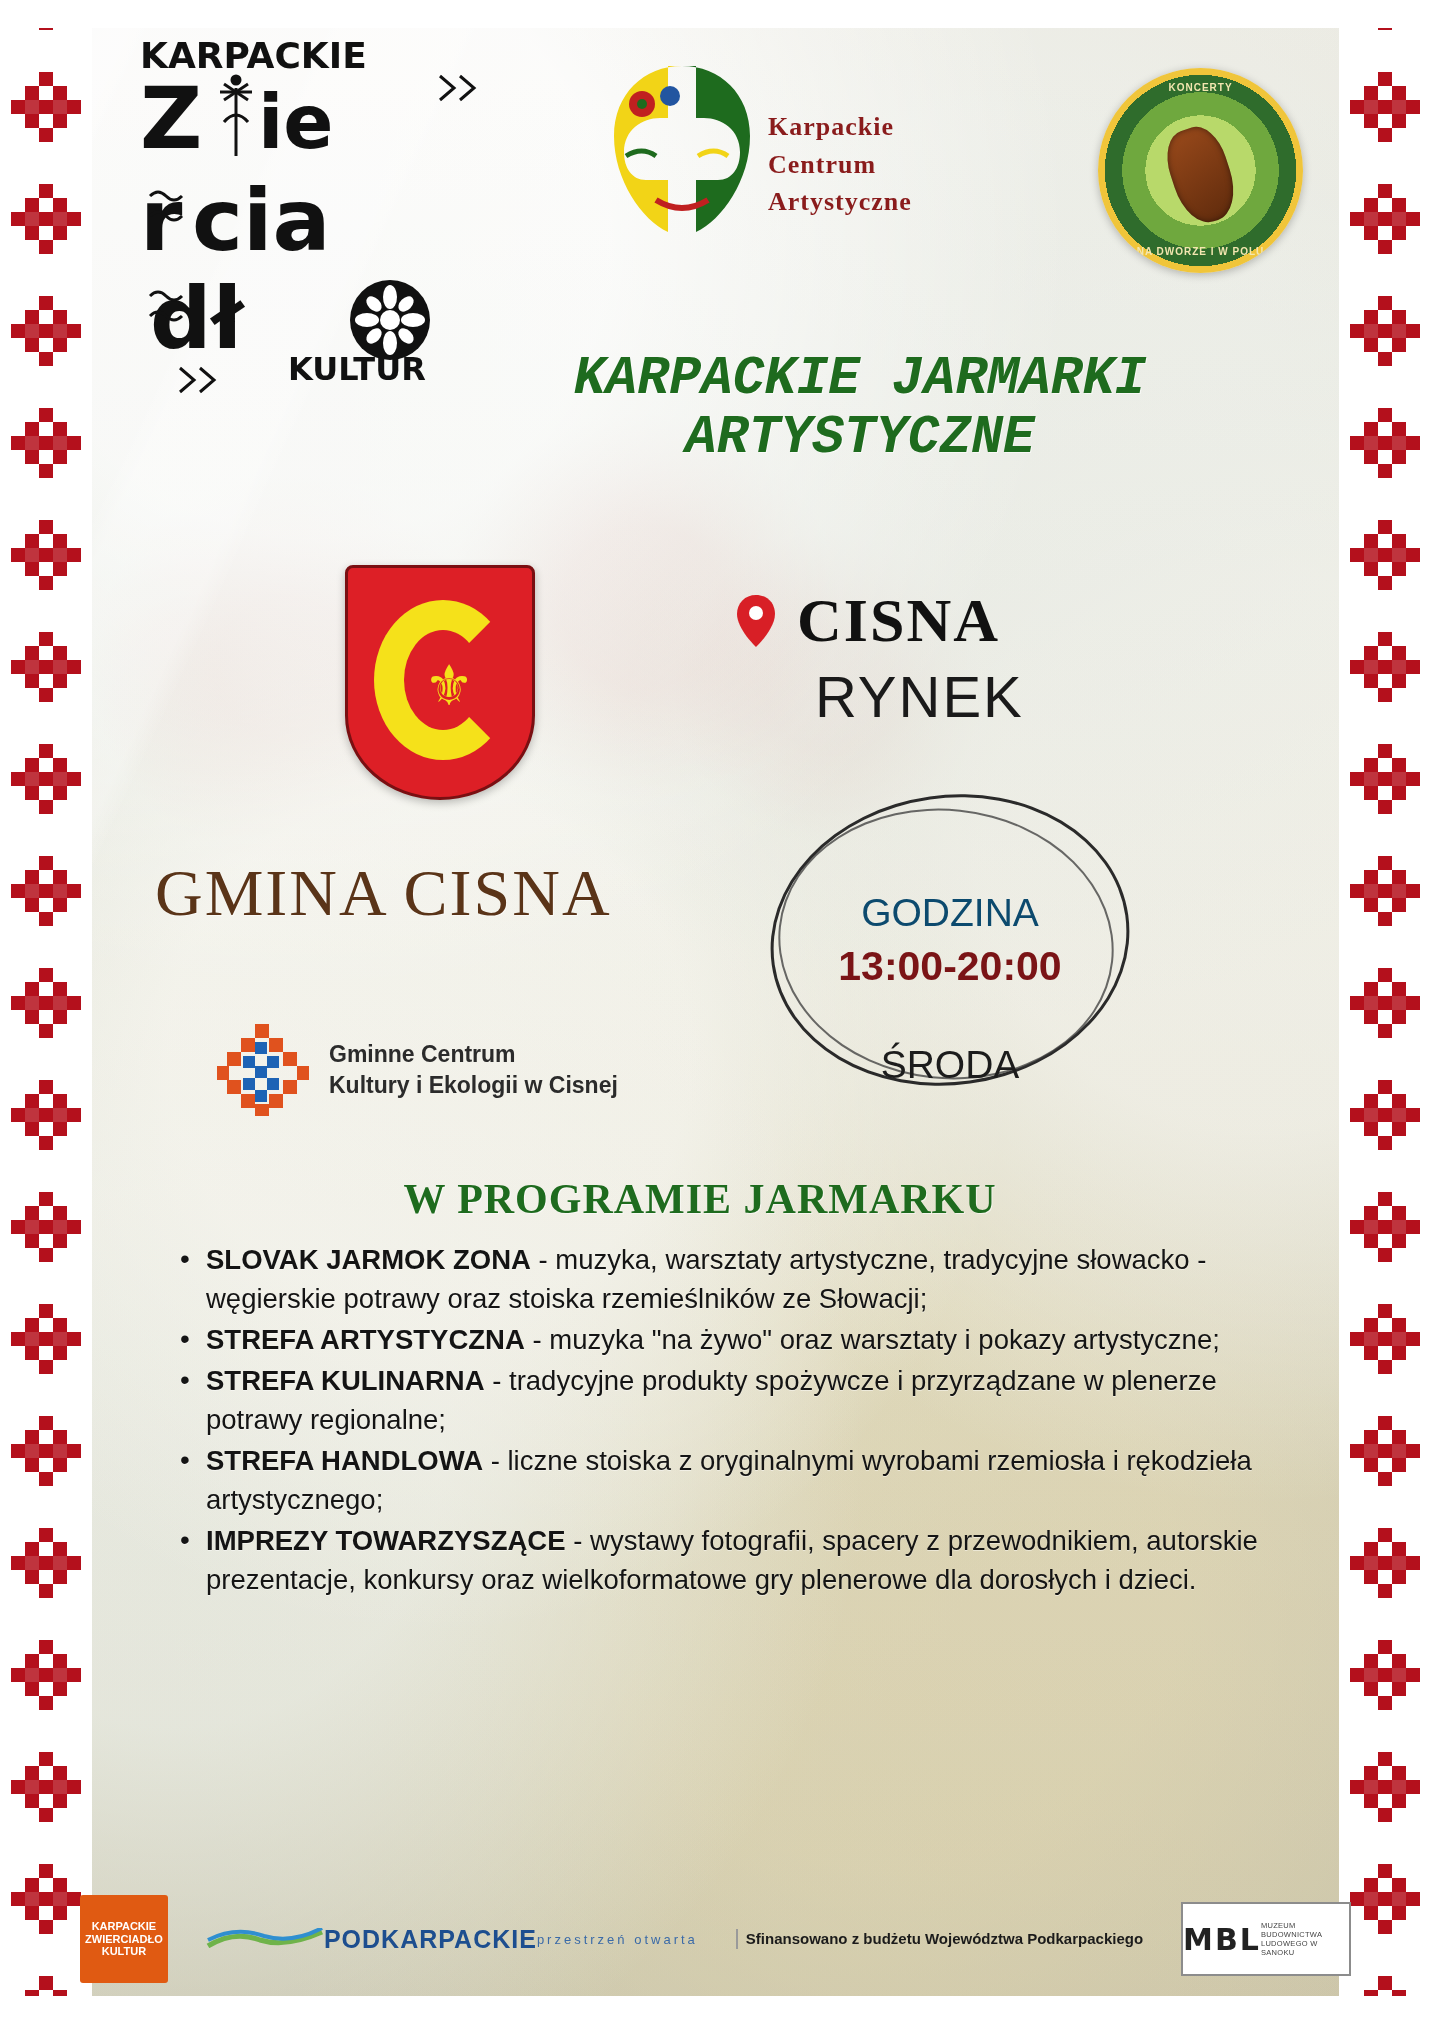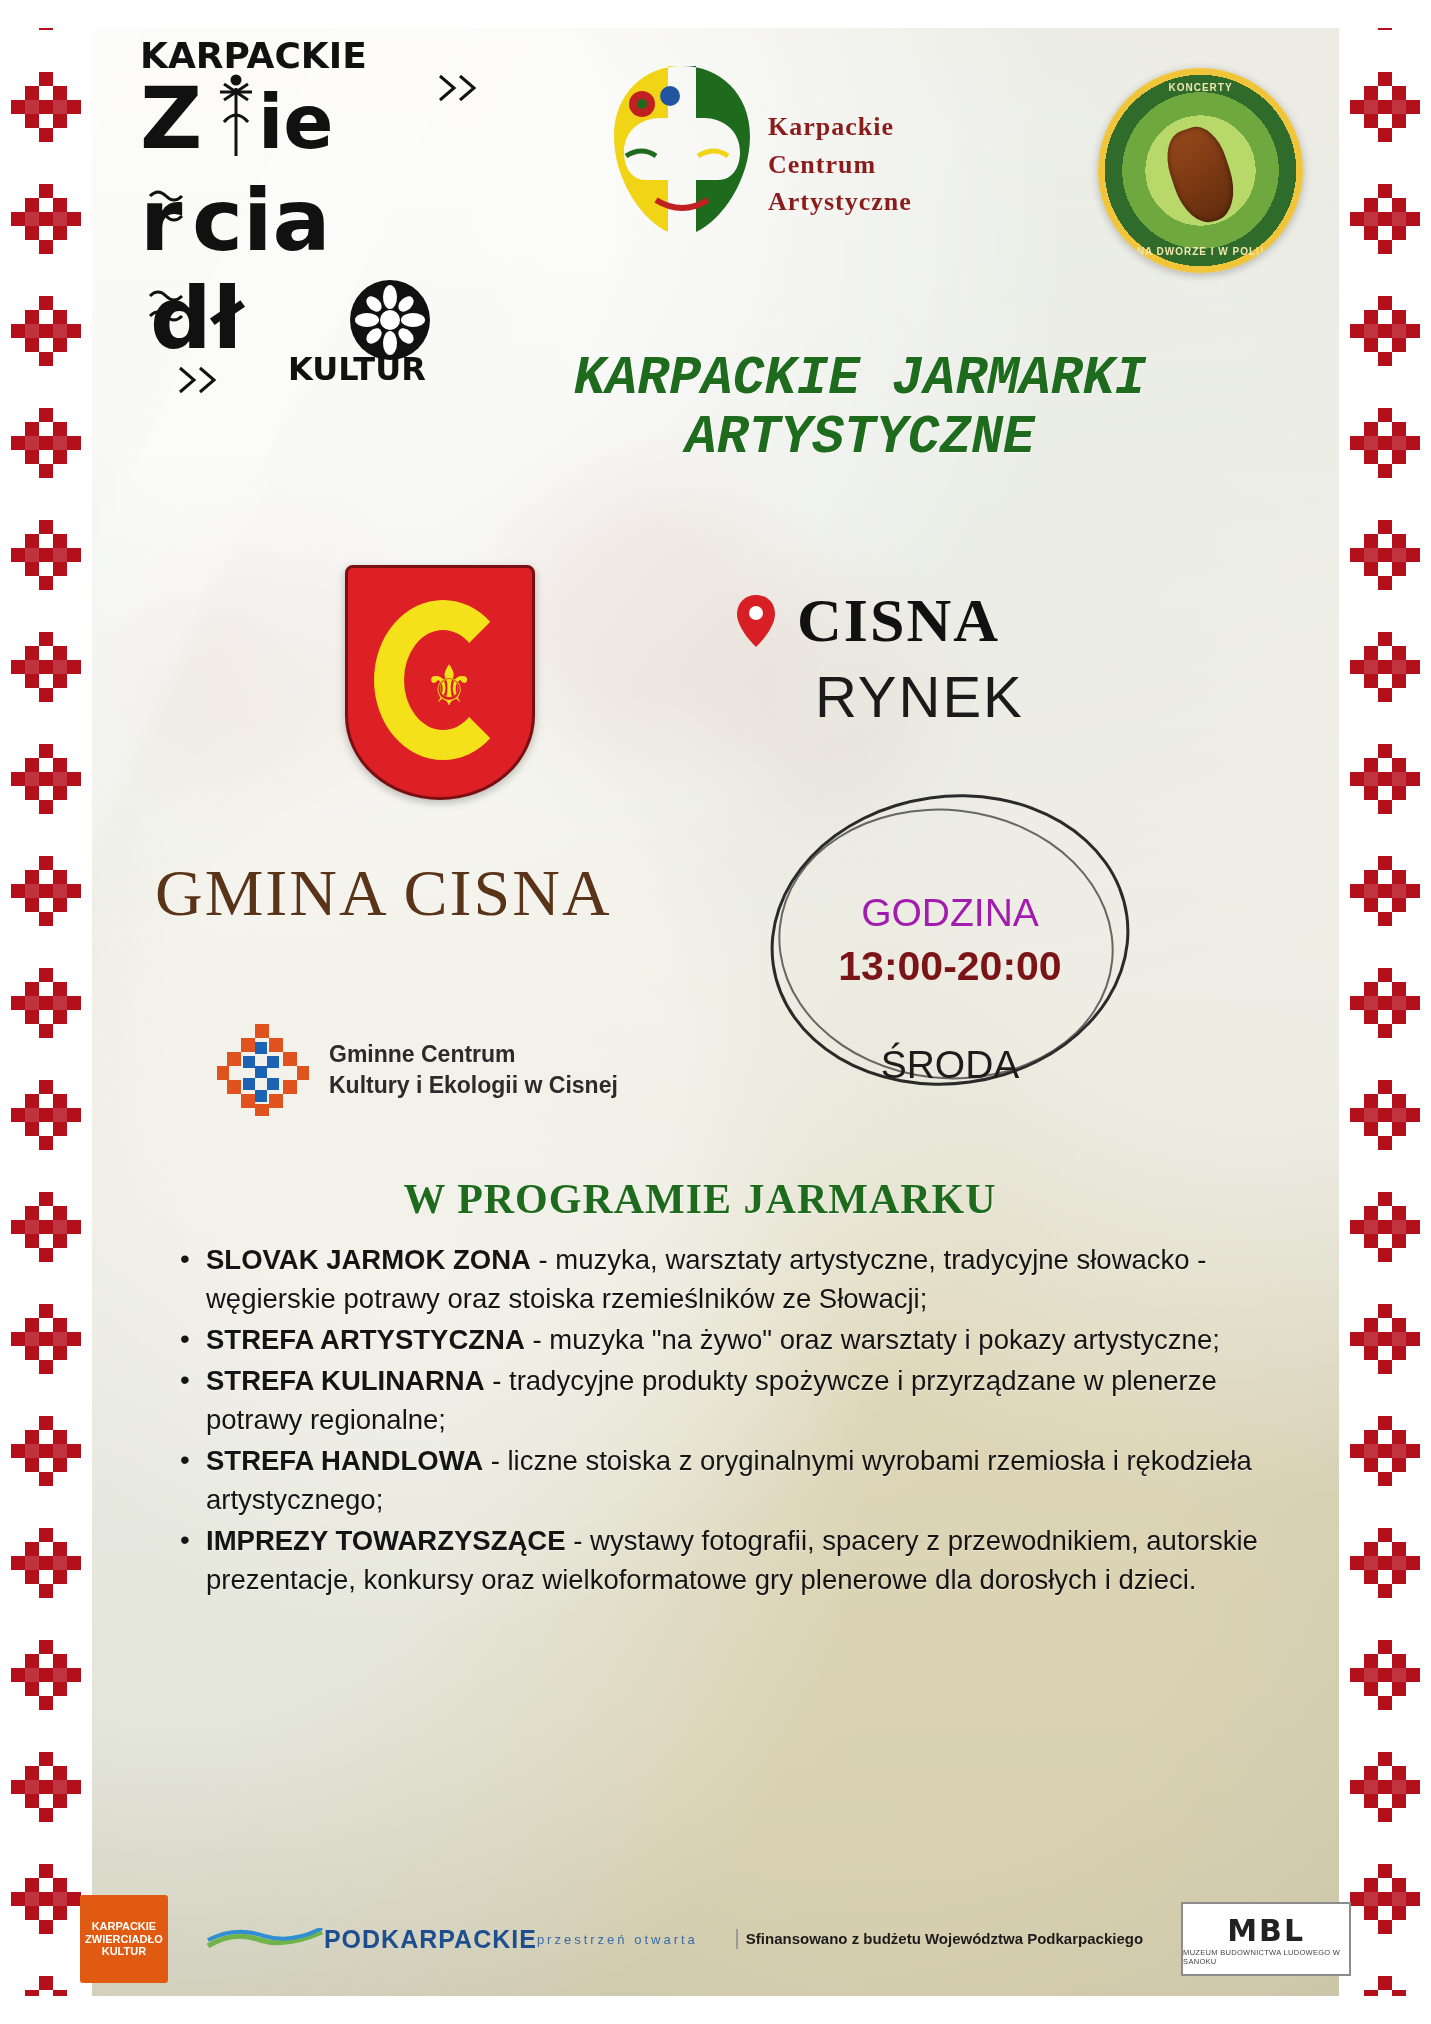--- a/index.html
+++ b/index.html
@@ -161,21 +161,21 @@
   }
   .date-circle .ring2 {
     position:absolute; left: 8px; top: 14px; right: 16px; bottom: 6px;
     border: 2px solid #3a3a3a;
     border-radius: 50%;
     transform: rotate(6deg);
     opacity:.75;
   }
   .date-circle .dtxt { position:absolute; left:0; right:0; text-align:center; }
   .d-date { top: 42px; font-size: 42px; font-weight:700; color:#7a1416; font-family:"Liberation Sans",sans-serif; }
-  .d-godz { top: 96px; font-size: 39px; color:#a21caf; font-family:"Liberation Sans",sans-serif; }
+  .d-godz { top: 96px; font-size: 39px; color:#0c4a6e; font-family:"Liberation Sans",sans-serif; }
   .d-hours { top: 148px; font-size: 41px; font-weight:700; color:#7a1416; font-family:"Liberation Sans",sans-serif; }
   .d-day  { top: 200px; font-size: 39px; color:#1c1c1c; font-family:"Liberation Sans",sans-serif;margin-top:48px; }
 
   .gcke {
     position:absolute; left: 215px; top: 1015px; width: 490px; height: 110px; z-index:8;
     display:flex; align-items:center; gap: 18px;
   }
   .gcke-mark { position:relative; width: 96px; height: 96px; flex:0 0 auto; }
   .gcke-text {
     font-family: "Liberation Sans", sans-serif;
@@ -226,21 +226,21 @@
   .f-podkarpackie { text-align:center; font-family:"Liberation Sans",sans-serif; }
   .f-podkarpackie .pk-main { font-size: 25px; font-weight:700; color:#1d4e8f; letter-spacing:1px; }
   .f-podkarpackie .pk-sub { font-size: 13px; color:#3a6aa8; letter-spacing:3px; }
   .f-podkarpackie .pk-wave { width: 118px; height: 20px; margin: 0 auto 2px; }
   .f-sfin {
     font-size: 15px; font-weight:700; color:#1b1b1b; line-height:1.3;
     border-left: 2px solid #9a9a9a; padding-left: 8px;
   }
   .f-mbl {
     width: 170px; height: 74px; border: 2px solid #8c8c8c;
-    display:flex; flex-direction:column; align-items:center; justify-content:center;
+    display:flex; flex-direction:row; align-items:center; justify-content:center;
     background: #fff;
   }
   .f-mbl .mbl-big { font-family:"DejaVu Sans",sans-serif; font-weight:700; font-size: 30px; color:#222; letter-spacing:2px; }
   .f-mbl .mbl-small { font-size: 7.5px; color:#444; letter-spacing:.3px; }
 </style>
 </head>
 <body>
 
 <div class="poster"></div>
 

